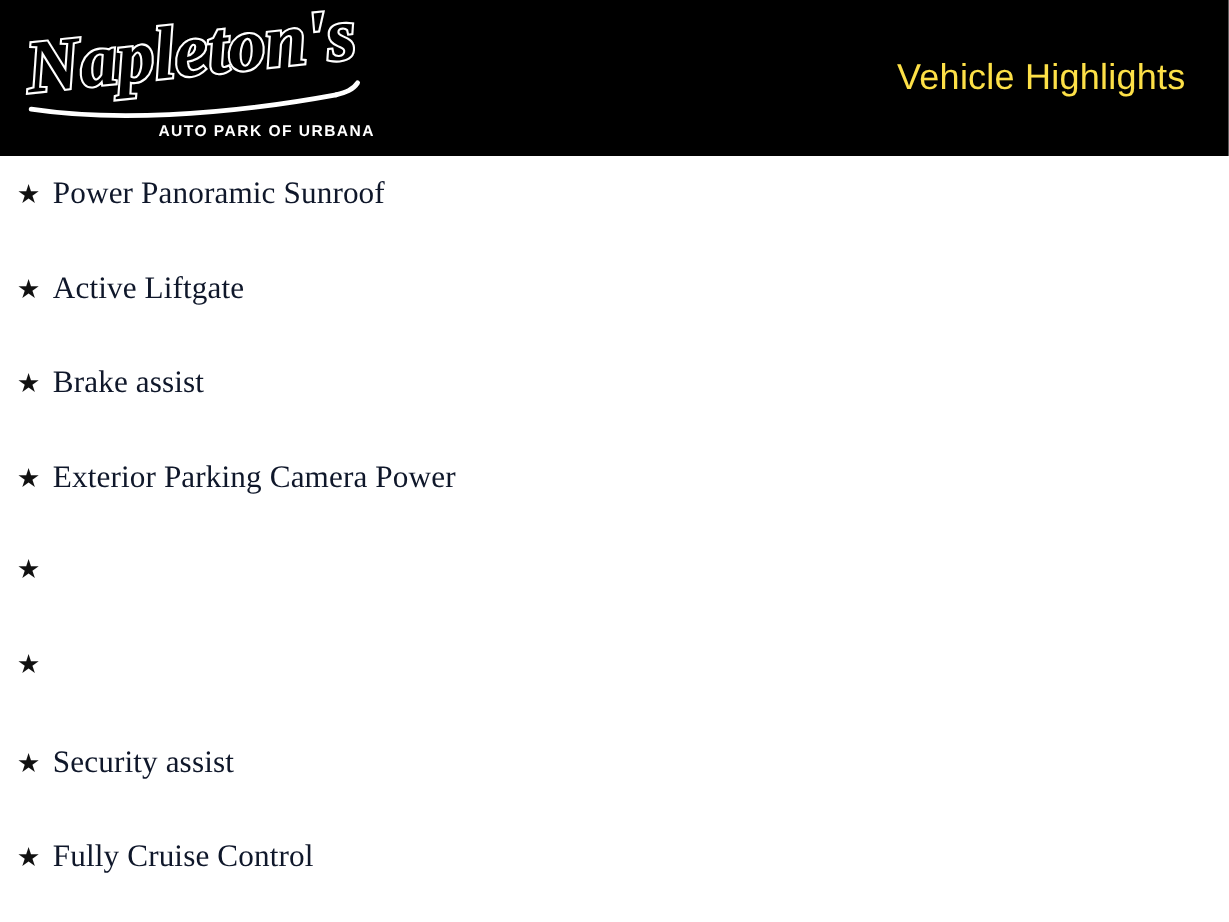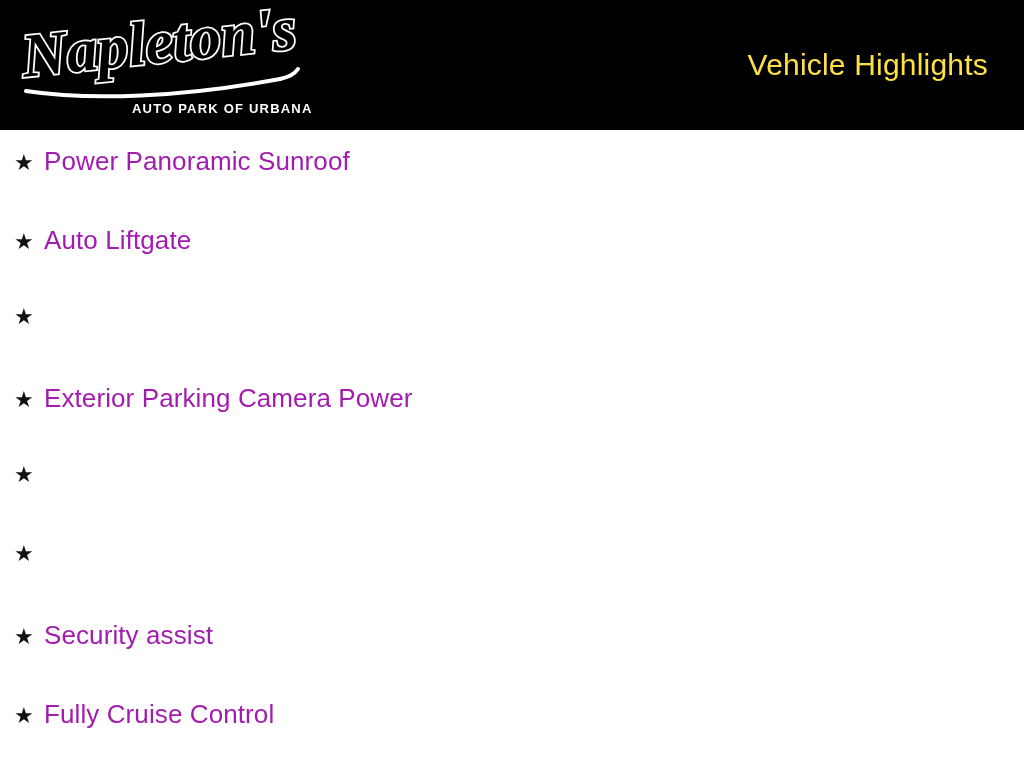--- a/index.html
+++ b/index.html
@@ -77,25 +77,26 @@
     flex: 0 0 auto;
     width: 30px;
     color: #111111;
     font-size: 22px;
     line-height: 1;
     text-align: left;
   }
 
   .highlight-text {
     flex: 1 1 auto;
-    color: #a21caf;
+    color: #0f172a;
     font-size: 26px;
     line-height: 1;
     letter-spacing: 0.1px;
     white-space: nowrap;
+    font-family: Liberation Serif, serif;
   }
 </style>
 </head>
 <body>
 
 <div class="page">
 
   <div class="header">
 
     <div class="logo-wrap">
@@ -116,25 +117,26 @@
 
   <ul class="highlights">
 
     <li class="highlight-item">
       <span class="bullet-star">★</span>
       <span class="highlight-text">Power Panoramic Sunroof</span>
     </li>
 
     <li class="highlight-item">
       <span class="bullet-star">★</span>
-      <span class="highlight-text">Auto Liftgate</span>
+      <span class="highlight-text">Active Liftgate</span>
     </li>
 
     <li class="highlight-item">
       <span class="bullet-star">★</span>
+      <span class="highlight-text">Brake assist</span>
     </li>
 
     <li class="highlight-item">
       <span class="bullet-star">★</span>
       <span class="highlight-text">Exterior Parking Camera Power</span>
     </li>
 
     <li class="highlight-item">
       <span class="bullet-star">★</span>
     </li>

